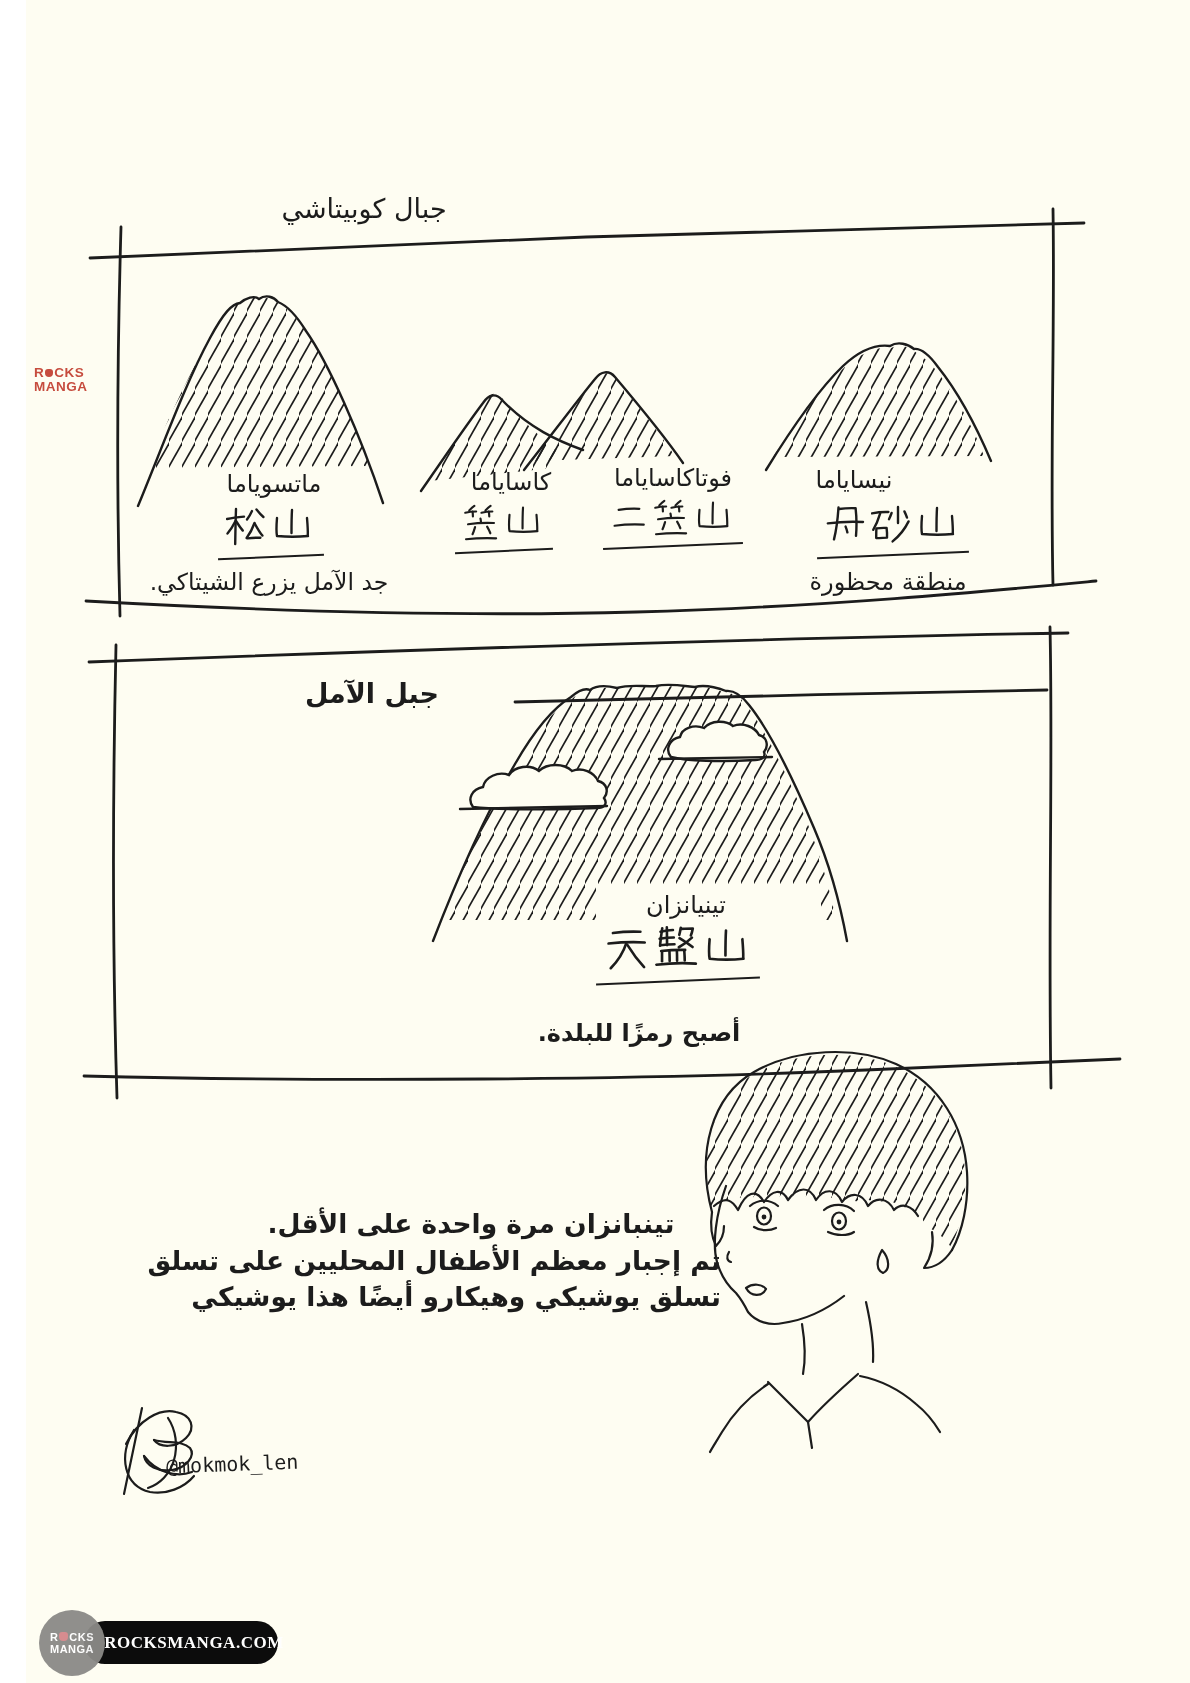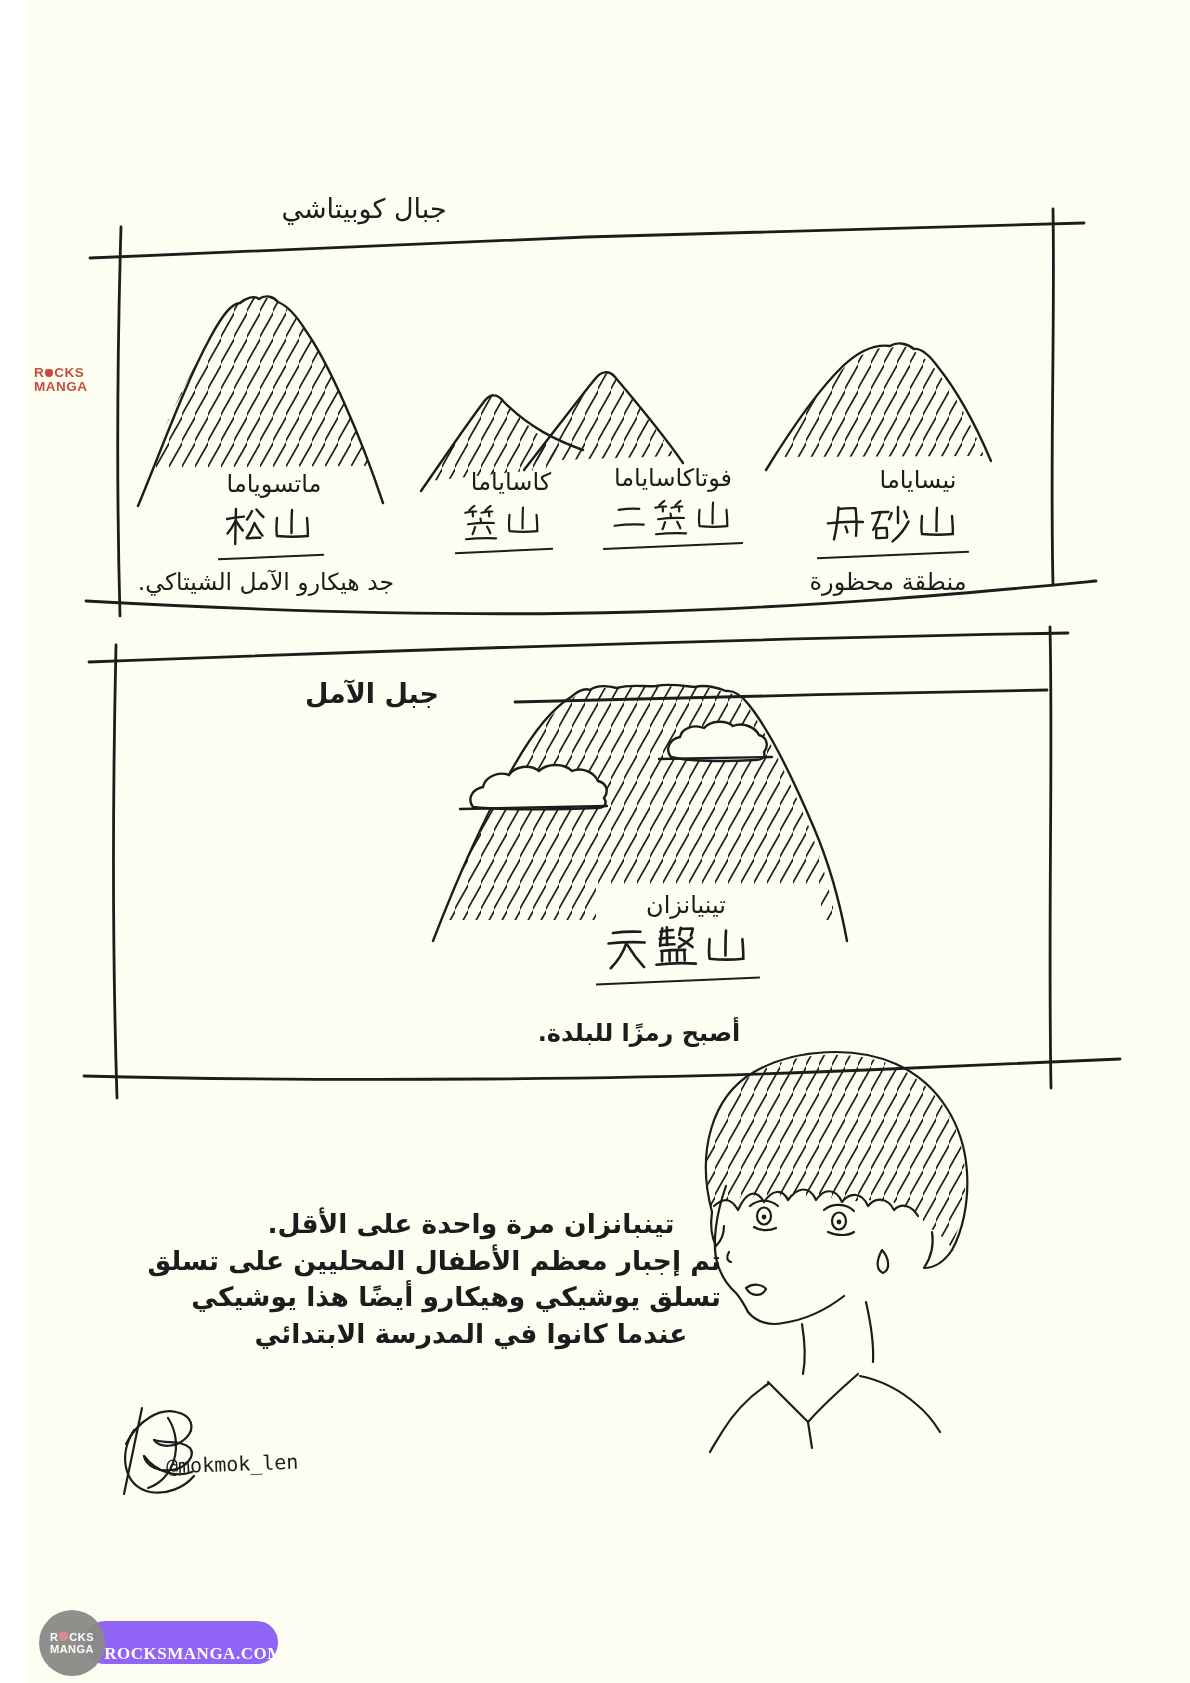--- a/index.html
+++ b/index.html
@@ -22,21 +22,21 @@
         letter-spacing:.5px;opacity:.9;font-family:"Liberation Sans",sans-serif;}
   .fist{display:inline-block;width:9px;height:9px;border-radius:3px 3px 4px 4px;
         background:#d4878a;margin:0 1px;}
   .fist.red{background:#c0392b;width:8px;height:8px;}
   .logo-circle{position:absolute;left:13px;top:1610px;width:66px;height:66px;border-radius:50%;
         background:#8b8a87;z-index:4;display:flex;flex-direction:column;align-items:center;
         justify-content:center;opacity:.95;}
   .logo-circle .line{color:#fff;font-weight:bold;font-size:11px;line-height:12px;
         letter-spacing:.5px;font-family:"Liberation Sans",sans-serif;}
   .logo-bar{position:absolute;left:58px;top:1621px;width:194px;height:43px;border-radius:21px;
-        background:#8b5cf6;z-index:3;display:flex;align-items:flex-end;justify-content:center;
+        background:#000000;z-index:3;display:flex;align-items:center;justify-content:center;
         padding-left:26px;box-sizing:border-box;opacity:.95;}
   .logo-bar .url{color:#fff;font-weight:bold;font-size:17px;letter-spacing:.5px;
         font-family:"Liberation Serif",serif;}
 </style>
 </head>
 <body>
 
 <div class="page">
 
   <svg class="art" width="1190" height="1683" viewBox="0 0 1190 1683">
@@ -206,21 +206,21 @@
   <div class="t rtl center" style="left:168px;top:470px;width:160px;font-size:24px;">ماتسوياما</div>
   <div class="kanji-row" style="left:200px;top:505px;" role="img" aria-label="松山">
     <svg class="kanji">
         <use href="#k-matsu"></use>
       </svg>
       <svg class="kanji">
         <use href="#k-yama"></use>
       </svg>
     <div class="scrawl-underline"></div>
   </div>
-  <div class="t rtl center" style="left:118px;top:568px;width:250px;font-size:23.5px;">جد هيكارو الآمل الشيتاكي.</div>
+  <div class="t rtl center" style="left:118px;top:568px;width:250px;font-size:23.5px;">جد الآمل يزرع الشيتاكي.</div>
 
   <div class="t rtl center" style="left:405px;top:468px;width:160px;font-size:24px;">كاساياما</div>
   <div class="kanji-row" style="left:437px;top:503px;" role="img" aria-label="笠山">
     <svg class="kanji-sm kanji">
         <use href="#k-kasa"></use>
       </svg>
       <svg class="kanji-sm kanji">
         <use href="#k-yama"></use>
       </svg>
     <div class="scrawl-underline"></div>
@@ -233,21 +233,21 @@
       </svg>
       <svg class="kanji-sm kanji">
         <use href="#k-kasa"></use>
       </svg>
       <svg class="kanji-sm kanji">
         <use href="#k-yama"></use>
       </svg>
     <div class="scrawl-underline"></div>
   </div>
 
-  <div class="t rtl center" style="left:812px;top:466px;width:160px;font-size:24px;">نيساياما</div>
+  <div class="t rtl center" style="left:748px;top:466px;width:160px;font-size:24px;">نيساياما</div>
   <div class="kanji-row" style="left:799px;top:503px;" role="img" aria-label="丹砂山">
     <svg class="kanji">
         <use href="#k-tan"></use>
       </svg>
       <svg class="kanji">
         <use href="#k-sasand"></use>
       </svg>
       <svg class="kanji">
         <use href="#k-yama"></use>
       </svg>
@@ -269,21 +269,20 @@
         <use href="#k-yama"></use>
       </svg>
     <div class="scrawl-underline"></div>
   </div>
   <div class="t rtl center" style="left:463px;top:1019px;width:300px;font-size:24px;font-weight:bold;">أصبح رمزًا للبلدة.</div>
 
   <div class="t rtl center para" style="left:195px;top:1206px;width:500px;">
     <div>تينبانزان مرة واحدة على الأقل.</div>
     <div>تم إجبار معظم الأطفال المحليين على تسلق</div>
     <div>تسلق يوشيكي وهيكارو أيضًا هذا يوشيكي</div>
-    <div>عندما كانوا في المدرسة الابتدائي</div>
   </div>
 
   <div class="t handle" style="left:140px;top:1452px;">@mokmok_len</div>
 
   <div class="t wm-red" style="left:8px;top:366px;">
     <div><span>R</span><span class="fist red"></span><span>CKS</span></div>
     <div>MANGA</div>
   </div>
 
   <div class="logo-bar">

